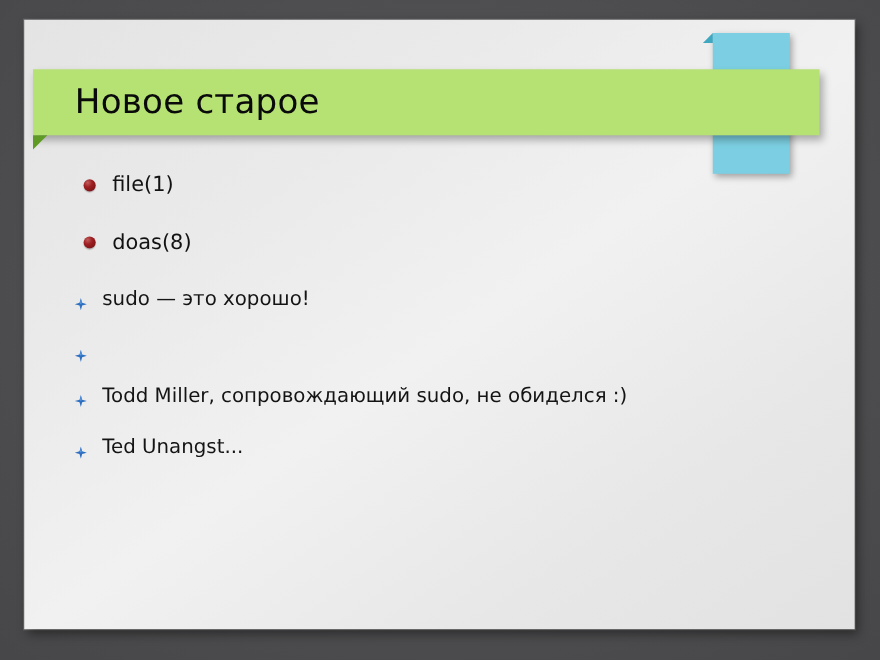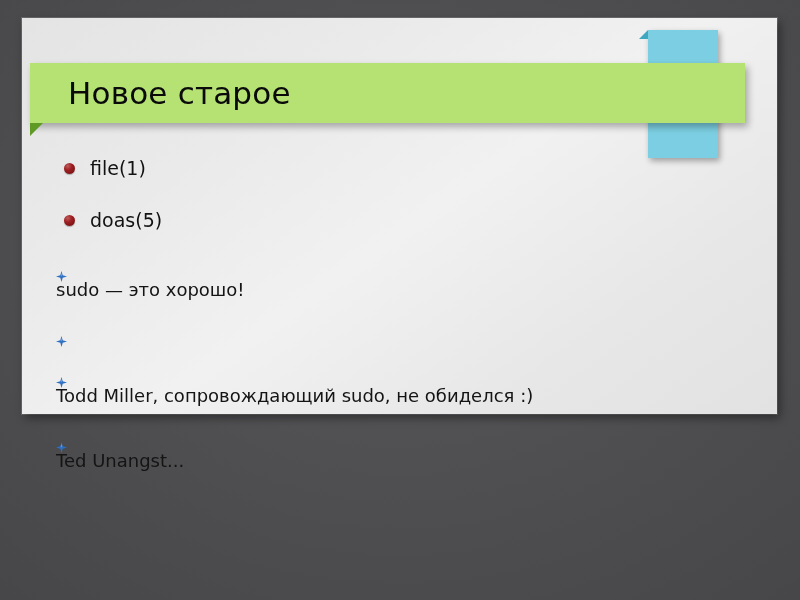--- a/index.html
+++ b/index.html
@@ -16,21 +16,21 @@
       radial-gradient(ellipse 900px 700px at 50% 42%, #58585a 0%, #4c4c4e 45%, #3f3f41 100%);
     position: relative;
   }
 
   
   #slide-canvas {
     position: absolute;
     left: 22px;
     top: 18px;
     width: 755px;
-    height: 396px;
+    height: 554px;
     background: linear-gradient(145deg, #e4e4e4 0%, #eaeaea 28%, #f1f1f1 52%, #e7e7e7 78%, #e2e2e2 100%);
     box-shadow: 3px 4px 9px rgba(0,0,0,0.42), 0 0 0 1px rgba(255,255,255,0.18);
   }
 
   
   #blue-band {
     position: absolute;
     left: 626px;
     top: 12px;
     width: 70px;
@@ -75,21 +75,21 @@
     line-height: 1;
     color: #0a0a0a;
     font-weight: 400;
     letter-spacing: 0.2px;
     white-space: nowrap;
   }
 
   
   #content-body {
     position: absolute;
-    left: 0;
+    left: 12px;
     top: 138px;
     width: 755px;
   }
   .bullet-row {
     display: flex;
     align-items: flex-start;
     position: relative;
   }
 
   
@@ -110,21 +110,20 @@
   .level-1 .bullet-text {
     font-size: 19px;
     line-height: 25px;
     color: #121212;
   }
 
   
   .level-2 {
     padding-left: 34px;
     margin-bottom: 23px;
-    flex-direction: column;
   }
   .marker-star {
     width: 11px;
     height: 11px;
     margin-top: 7px;
     margin-right: 14px;
     flex: 0 0 auto;
   }
   .level-2 .bullet-text {
     font-size: 18px;
@@ -147,21 +146,21 @@
 
   <div id="content-body">
 
     <div class="bullet-row level-1">
       <span class="marker-sphere"></span>
       <span class="bullet-text">file(1)</span>
     </div>
 
     <div class="bullet-row level-1">
       <span class="marker-sphere"></span>
-      <span class="bullet-text">doas(5)</span>
+      <span class="bullet-text">doas(8)</span>
     </div>
 
     <div class="bullet-row level-2">
       <span class="marker-star">
         <svg width="11" height="11" viewBox="0 0 11 11">
           <path d="M5.5 0 L6.7 4.3 L11 5.5 L6.7 6.7 L5.5 11 L4.3 6.7 L0 5.5 L4.3 4.3 Z" fill="#2f6fc0"></path>
           <path d="M5.5 1.4 L6.3 4.6 L5.5 5.5 L4.7 4.6 Z" fill="#5b9ae0"></path>
         </svg>
       </span>
       <span class="bullet-text">sudo — это хорошо!</span>

